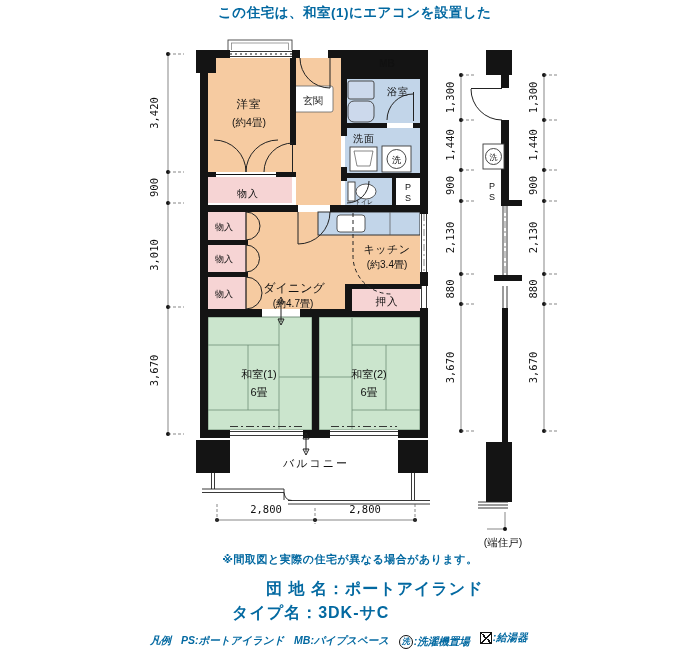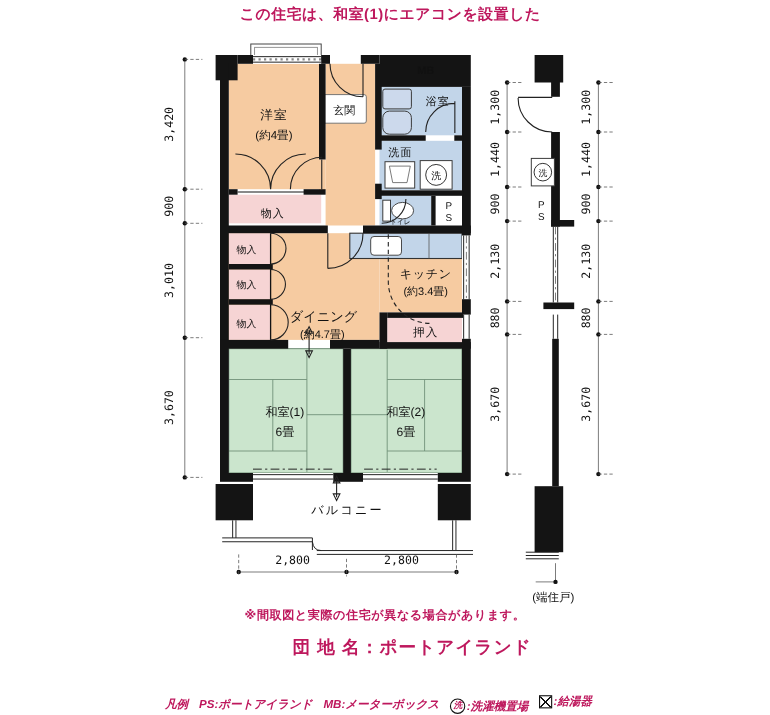--- a/index.html
+++ b/index.html
@@ -1,21 +1,21 @@
 <!DOCTYPE html>
 <html style="--room-peach: #F6CBA1; --room-pink: #F6D4D4; --room-blue: #C2D5E9; --room-green: #CBE5CD; --wall: #141414;"><head>
 <meta charset="utf-8">
 <style>
   :root{
     --room-peach:#F6CBA1; --room-pink:#F6D4D4; --room-blue:#C2D5E9;
     --room-green:#CBE5CD; --wall:#141414;
   }
   html,body{margin:0;padding:0;background:#fff;}
   .stage{position:relative;width:700px;height:650px;background:#fff;overflow:hidden;
-         font-family:"Liberation Sans","DejaVu Sans",sans-serif;color:#be185d;}
+         font-family:"Liberation Sans","DejaVu Sans",sans-serif;color:#0369a1;}
   .hdr{position:absolute;left:218px;top:3px;font-size:13.5px;font-weight:600;line-height:1.45;letter-spacing:.5px;}
   svg{position:absolute;left:0;top:0;}
   .w{fill:var(--wall);}
   .peach{fill:var(--room-peach);} .pink{fill:var(--room-pink);}
   .blue{fill:var(--room-blue);} .green{fill:var(--room-green);stroke:#5d7d65;stroke-width:.8;}
   .lbl{font-family:"Liberation Sans","DejaVu Sans",sans-serif;fill:#111;text-anchor:middle;}
   .dim{font-family:"DejaVu Sans Mono","Liberation Mono",monospace;font-size:10.5px;fill:#111;text-anchor:middle;}
   .ln{stroke:#222;stroke-width:.9;fill:none;}
   .thin{stroke:#555;stroke-width:.7;fill:none;}
   .door{stroke:#222;stroke-width:1;fill:none;}
@@ -292,25 +292,28 @@
       <text class="dim" x="365" y="513" font-size="11.5">2,800</text>
     </g>
   </svg>
 
   <div class="disclaimer">※間取図と実際の住宅が異なる場合があります。</div>
 
   <div class="estate">
     <span>団 地 名：</span><span>ポートアイランド</span>
   </div>
 
+  <div class="type">
+    <span>タイプ名：</span><span>3DK-サC</span>
+  </div>
 
   <div class="legend">
     <span>凡例</span>
     <span>PS:ポートアイランド</span>
-    <span>MB:メーターボックス</span>
+    <span>MB:パイプスペース</span>
     <span class="lg-item">
         <span class="circ">洗</span>
         <span>:洗濯機置場</span>
       </span>
     <span class="lg-item">
         <span class="xbox"></span>
         <span>:給湯器</span>
       </span>
   </div>
 

